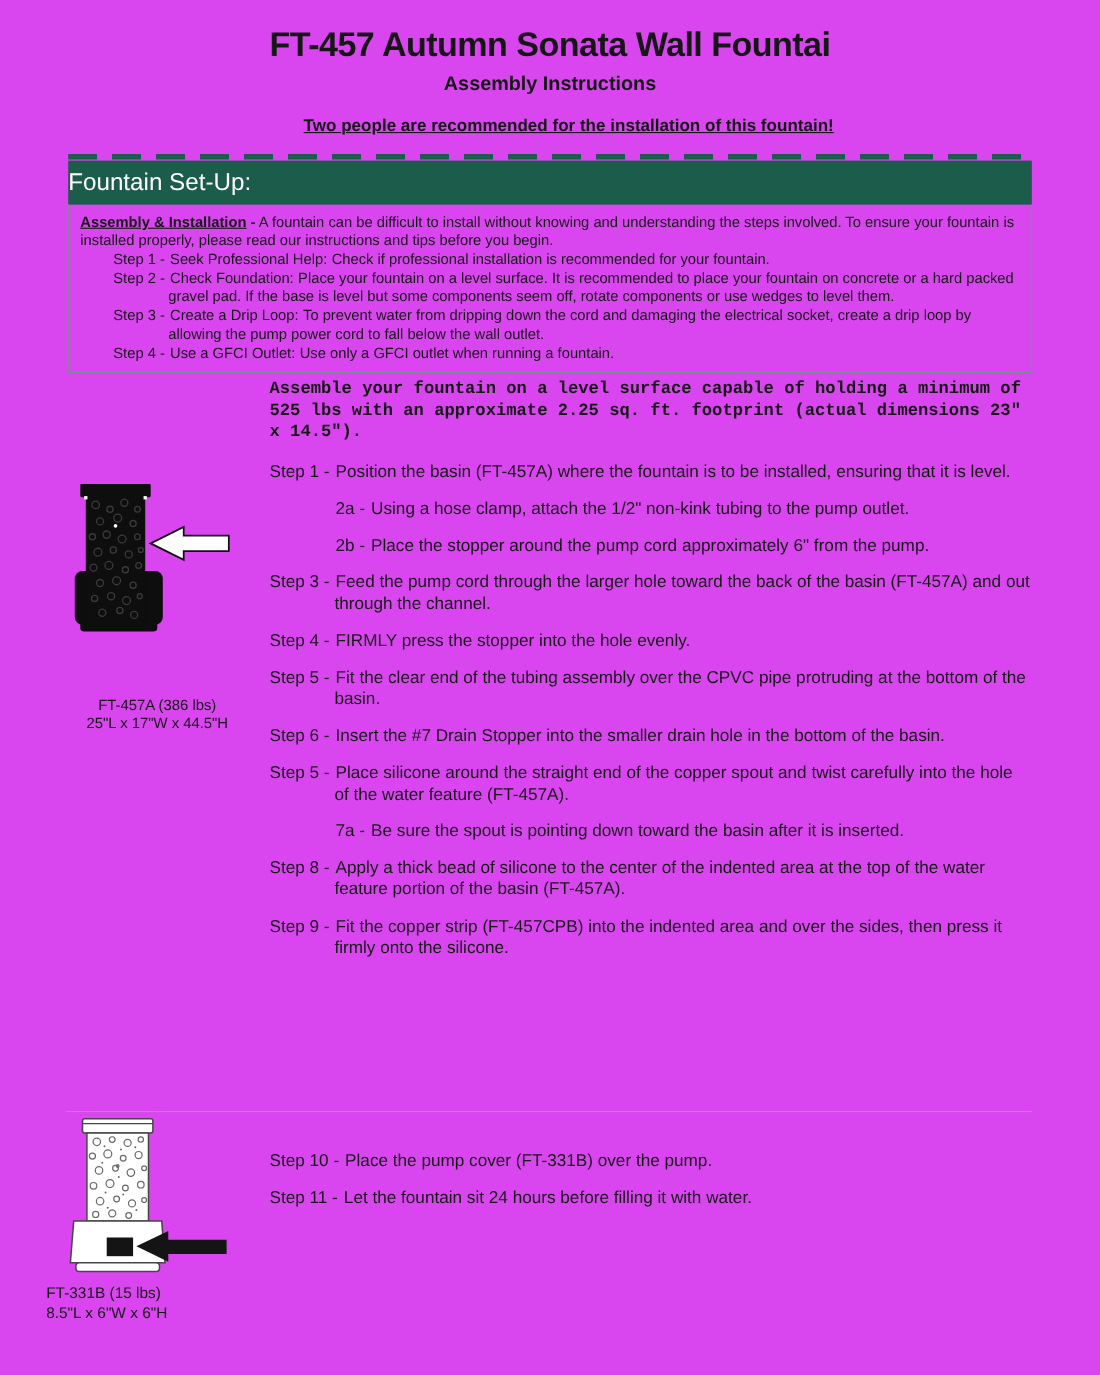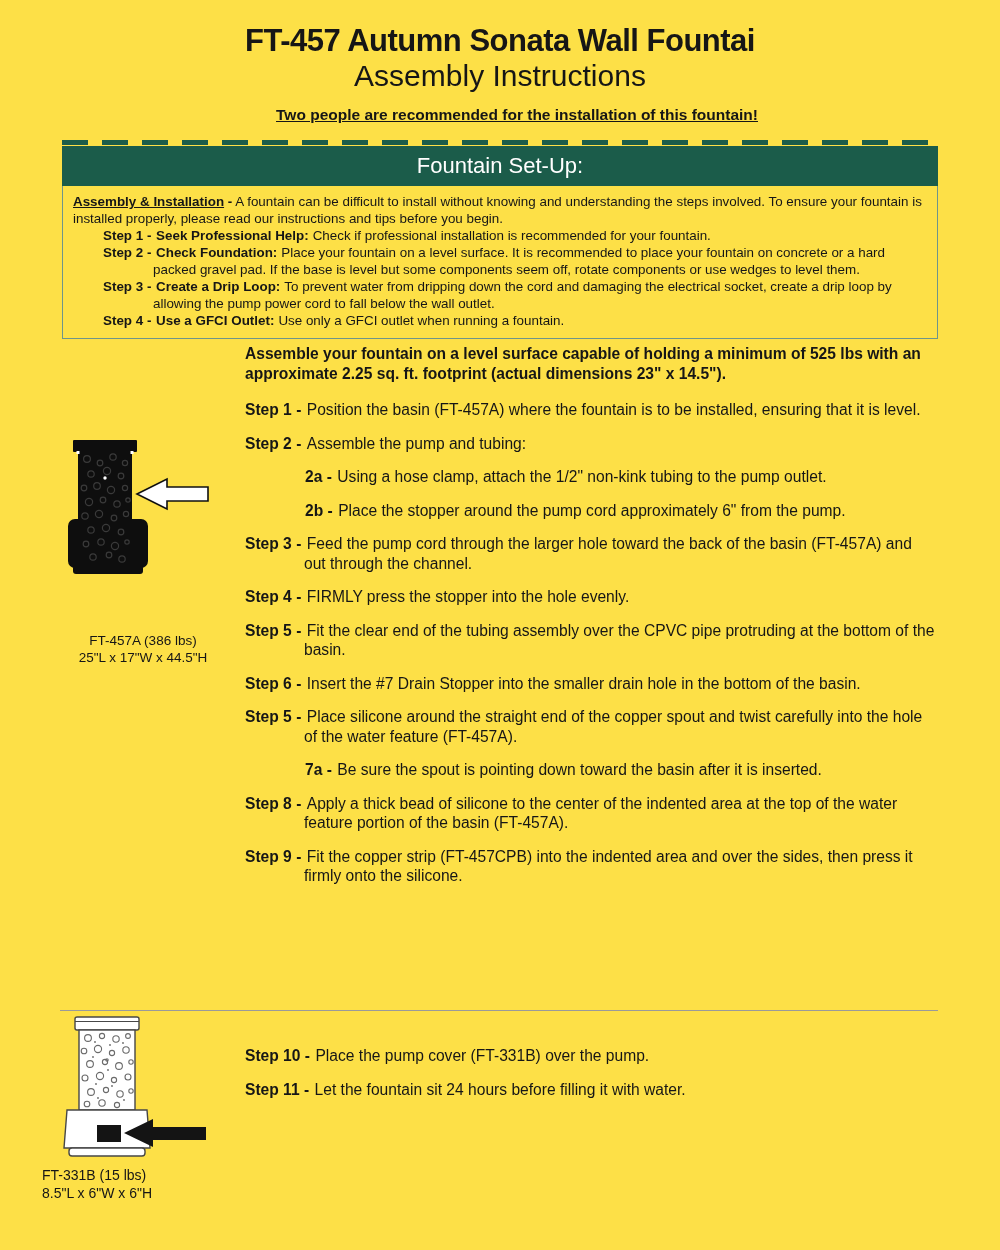--- a/index.html
+++ b/index.html
@@ -1,41 +1,41 @@
 <!DOCTYPE html>
 <html><head>
 <meta charset="utf-8">
 <style>
   html,body{margin:0;padding:0;background:#ffffff;}
   .page{
-    position:relative;width:1000px;height:1250px;background:#fde047;
+    position:relative;width:1000px;height:1250px;background:#d946ef;
     font-family:"Liberation Sans", sans-serif;color:#161616;overflow:hidden;
   }
   
   .hdr{position:absolute;top:22px;left:0;width:1000px;text-align:center;}
   .title{font-size:31px;font-weight:bold;letter-spacing:-0.5px;margin:0;line-height:38px;}
-  .subtitle{font-size:30px;font-weight:400;margin:0;line-height:32px;}
+  .subtitle{font-size:18px;font-weight:700;margin:0;line-height:32px;}
   .notice{font-size:15.5px;font-weight:bold;text-decoration:underline;margin:14px 0 0 0;padding-left:34px;}
   
   .setup{position:absolute;left:62px;top:140px;width:876px;}
   .dashes{height:5px;background:repeating-linear-gradient(90deg,#1b5c4a 0 26px,transparent 26px 40px);margin-bottom:1px;}
-  .setup-bar{background:#1b5c4a;color:#ffffff;height:40px;line-height:40px;text-align:center;font-size:22px;}
+  .setup-bar{background:#1b5c4a;color:#ffffff;height:40px;line-height:40px;text-align:left;font-size:22px;}
   .setup-body{border:1.5px solid #6f958a;border-top:none;padding:7px 10px 9px 10px;font-size:13.4px;line-height:17px;}
   .setup-intro{margin:0;}
   .setup-intro .ul{font-weight:bold;text-decoration:underline;}
   .setup-step{margin:0 0 0 30px;padding-left:50px;text-indent:-50px;}
   .b{font-weight:bold;}
-  .lbl,.bld{font-weight:bold;}
+  .lbl,.bld{font-weight:normal;}
   .lbl:not(:empty){margin-right:0.35em;}
   .bld:not(:empty){margin-right:0.30em;}
   .lbl:empty,.bld:empty{display:none;}
   
   .col1{position:absolute;left:245px;top:344px;width:692px;font-size:15.6px;line-height:19.5px;}
   .col2{position:absolute;left:245px;top:1046px;width:692px;font-size:15.6px;line-height:19.5px;}
-  .a-intro{font-weight:bold;margin:0 0 17px 0;}
+  .a-intro{font-weight:bold;margin:0 0 17px 0;font-family:Liberation Mono, monospace;}
   .step{margin:0 0 14px 0;padding-left:59px;text-indent:-59px;}
   .step.sub{margin-left:60px;padding-left:30px;text-indent:-30px;}
   
   .fig1{position:absolute;left:50px;top:436px;}
   .fig1-label{position:absolute;left:54px;top:584px;width:178px;text-align:center;font-size:13.5px;line-height:17px;margin-top:48px;}
   .fig2{position:absolute;left:50px;top:1012px;}
   .fig2-label{position:absolute;left:42px;top:1166px;width:188px;text-align:left;font-size:14px;line-height:18px;}
   .divider{position:absolute;left:60px;top:1010px;width:878px;border:none;border-top:1.5px solid #9a9a9a;margin:0;}
 </style>
 </head>
@@ -105,21 +105,20 @@
     <polygon points="87,58 117,43 117,51 158,51 158,65 117,65 117,73" fill="#ffffff" stroke="#101010" stroke-width="1.6"></polygon>
   </svg>
   <div class="fig1-label">
     <div>FT-457A (386 lbs)</div>
     <div>25"L x 17"W x 44.5"H</div>
   </div>
 
   <div class="col1">
     <p class="a-intro">Assemble your fountain on a level surface capable of holding a minimum of 525 lbs with an approximate 2.25 sq. ft. footprint (actual dimensions 23" x 14.5").</p>
     <p class="step"><span class="lbl">Step 1 -</span><span>Position the basin (FT-457A) where the fountain is to be installed, ensuring that it is level.</span></p>
-    <p class="step"><span class="lbl">Step 2 -</span><span>Assemble the pump and tubing:</span></p>
     <p class="step sub"><span class="lbl">2a -</span><span>Using a hose clamp, attach the 1/2" non-kink tubing to the pump outlet.</span></p>
     <p class="step sub"><span class="lbl">2b -</span><span>Place the stopper around the pump cord approximately 6" from the pump.</span></p>
     <p class="step"><span class="lbl">Step 3 -</span><span>Feed the pump cord through the larger hole toward the back of the basin (FT-457A) and out through the channel.</span></p>
     <p class="step"><span class="lbl">Step 4 -</span><span>FIRMLY press the stopper into the hole evenly.</span></p>
     <p class="step"><span class="lbl">Step 5 -</span><span>Fit the clear end of the tubing assembly over the CPVC pipe protruding at the bottom of the basin.</span></p>
     <p class="step"><span class="lbl">Step 6 -</span><span>Insert the #7 Drain Stopper into the smaller drain hole in the bottom of the basin.</span></p>
     <p class="step"><span class="lbl">Step 5 -</span><span>Place silicone around the straight end of the copper spout and twist carefully into the hole of the water feature (FT-457A).</span></p>
     <p class="step sub"><span class="lbl">7a -</span><span>Be sure the spout is pointing down toward the basin after it is inserted.</span></p>
     <p class="step"><span class="lbl">Step 8 -</span><span>Apply a thick bead of silicone to the center of the indented area at the top of the water feature portion of the basin (FT-457A).</span></p>
     <p class="step"><span class="lbl">Step 9 -</span><span>Fit the copper strip (FT-457CPB) into the indented area and over the sides, then press it firmly onto the silicone.</span></p>

